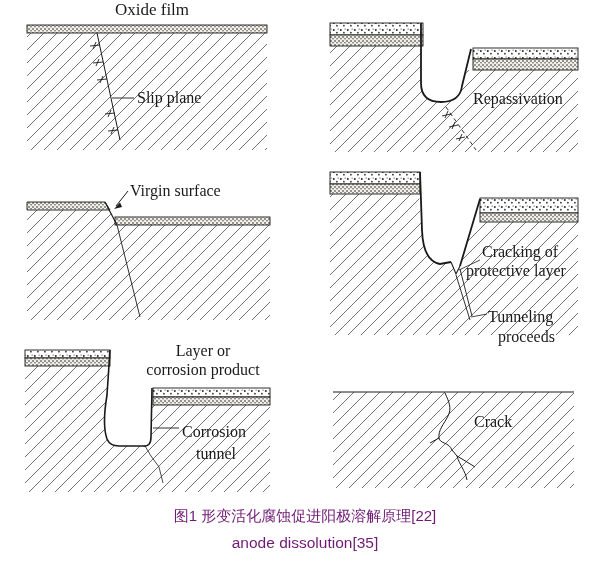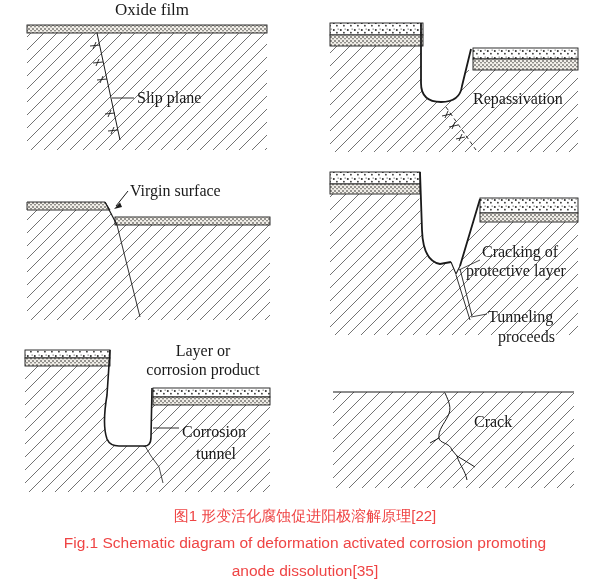--- a/index.html
+++ b/index.html
@@ -1,21 +1,21 @@
 <!DOCTYPE html>
 <html><head>
 <meta charset="utf-8">
 <style>
   html,body{margin:0;padding:0;background:#ffffff;}
   #stage{position:relative;width:610px;height:588px;background:#ffffff;overflow:hidden;
          font-family:"Liberation Serif","DejaVu Serif",serif;text-decoration:underline;}
   .panel{position:absolute;}
   svg text{fill:#1a1a1a;font-family:"Liberation Serif","DejaVu Serif",serif;}
   .caption{position:absolute;left:0;top:503px;width:610px;text-align:center;
-           font-family:"Liberation Sans","DejaVu Sans",sans-serif;color:#ef4444;}
+           font-family:"Liberation Sans","DejaVu Sans",sans-serif;color:#701a75;}
   .caption .zh{font-size:15px;line-height:26px;margin:0;}
   .caption .en{font-size:15.5px;line-height:28px;margin:0;}
 </style>
 </head>
 <body>
 
 <div id="stage">
 
   <svg width="0" height="0" style="position:absolute" aria-hidden="true">
     <defs>
@@ -112,17 +112,16 @@
     <path d="M15,42 H256" stroke="#1a1a1a" stroke-width="1.2" fill="none"></path>
     <path d="M127,43 C131,52 134,58 130,66 C126,74 120,80 121,88 C122,94 131,92 134,100 L139,106
              M139,106 L149,112 L157,117
              M139,106 C142,116 147,120 149,130
              M121,88 L112,93" stroke="#1a1a1a" stroke-width="1" fill="none"></path>
     <text x="156" y="77" font-size="16">Crack</text>
   </svg>
 
   <div class="caption">
     <p class="zh">图1 形变活化腐蚀促进阳极溶解原理[22]</p>
-    <p class="en">Fig.1 Schematic diagram of deformation activated corrosion promoting</p>
     <p class="en">anode dissolution[35]</p>
   </div>
 
 </div>
 
 </body></html>

